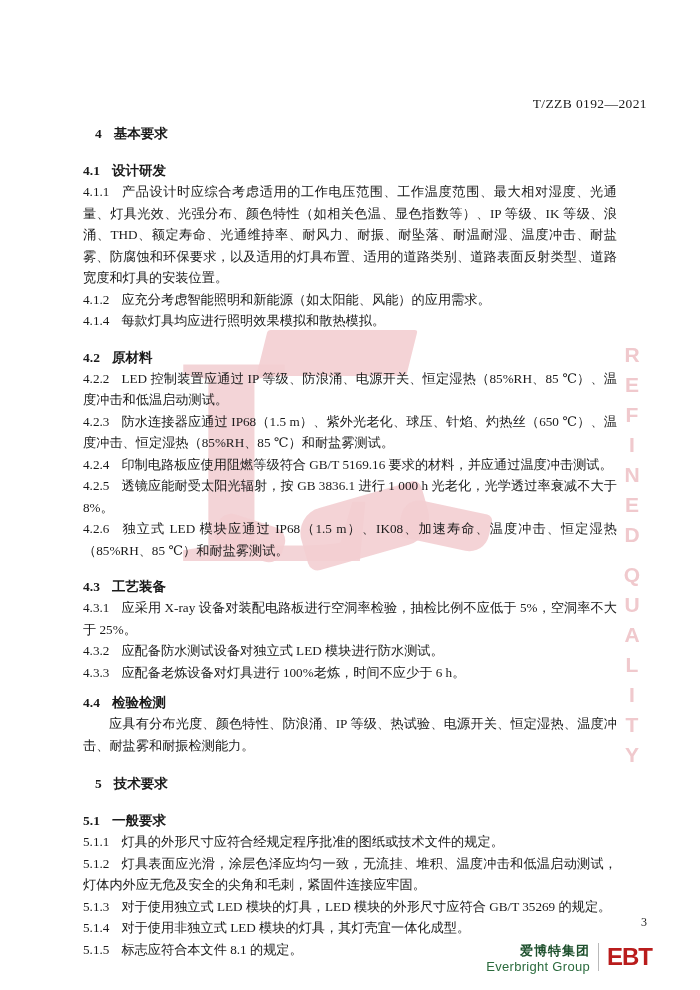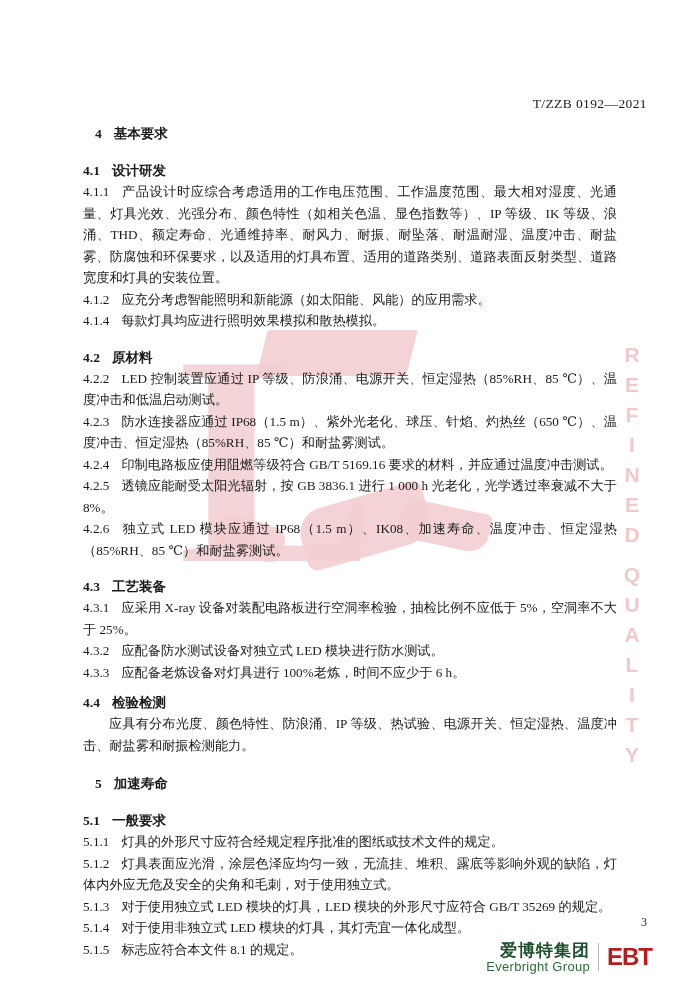--- a/index.html
+++ b/index.html
@@ -165,21 +165,21 @@
   .footer-logo {
     position: absolute;
     right: 48px;
     bottom: 18px;
     display: flex;
     align-items: center;
     z-index: 3;
   }
   .fl-cn {
     font-family: "Liberation Sans", sans-serif;
-    font-size: 17px;
+    font-size: 13px;
     font-weight: bold;
     color: #1d4f2c;
     letter-spacing: 1px;
     line-height: 18px;
   }
   .fl-en {
     font-family: "Liberation Sans", sans-serif;
     font-size: 13px;
     color: #2b6b3d;
     letter-spacing: 0.3px;
@@ -304,33 +304,33 @@
         <span class="num">4.3.3</span><span class="hspace"></span><span>应配备老炼设备对灯具进行 100%老炼，时间不应少于 6 h。</span>
       </p>
 
       <h3 class="sub-head" style="margin-top:10px;">
         <span class="num">4.4</span><span class="hspace"></span><span>检验检测</span>
       </h3>
 
       <p class="para block indent-first">应具有分布光度、颜色特性、防浪涌、IP 等级、热试验、电源开关、恒定湿热、温度冲击、耐盐雾和耐振检测能力。</p>
 
       <h2 class="section" style="margin-top:18px;">
-        <span class="num">5</span><span class="hspace"></span><span>加速寿命</span>
+        <span class="num">5</span><span class="hspace"></span><span>技术要求</span>
       </h2>
 
       <h3 class="sub-head" style="margin-top:17px;">
         <span class="num">5.1</span><span class="hspace"></span><span>一般要求</span>
       </h3>
 
       <p class="para block">
         <span class="num">5.1.1</span><span class="hspace"></span><span>灯具的外形尺寸应符合经规定程序批准的图纸或技术文件的规定。</span>
       </p>
 
       <p class="para tight">
-        <span class="num">5.1.2</span><span class="hspace"></span><span>灯具表面应光滑，涂层色泽应均匀一致，无流挂、堆积、露底等影响外观的缺陷，灯体内外应无危及安全的尖角和毛刺，对于使用独立式。</span>
+        <span class="num">5.1.2</span><span class="hspace"></span><span>灯具表面应光滑，涂层色泽应均匀一致，无流挂、堆积、温度冲击和低温启动测试，灯体内外应无危及安全的尖角和毛刺，紧固件连接应牢固。</span>
       </p>
 
       <p class="para tight">
         <span class="num">5.1.3</span><span class="hspace"></span><span>对于使用独立式 LED 模块的灯具，LED 模块的外形尺寸应符合 GB/T 35269 的规定。</span>
       </p>
 
       <p class="para tight">
         <span class="num">5.1.4</span><span class="hspace"></span><span>对于使用非独立式 LED 模块的灯具，其灯壳宜一体化成型。</span>
       </p>
 

